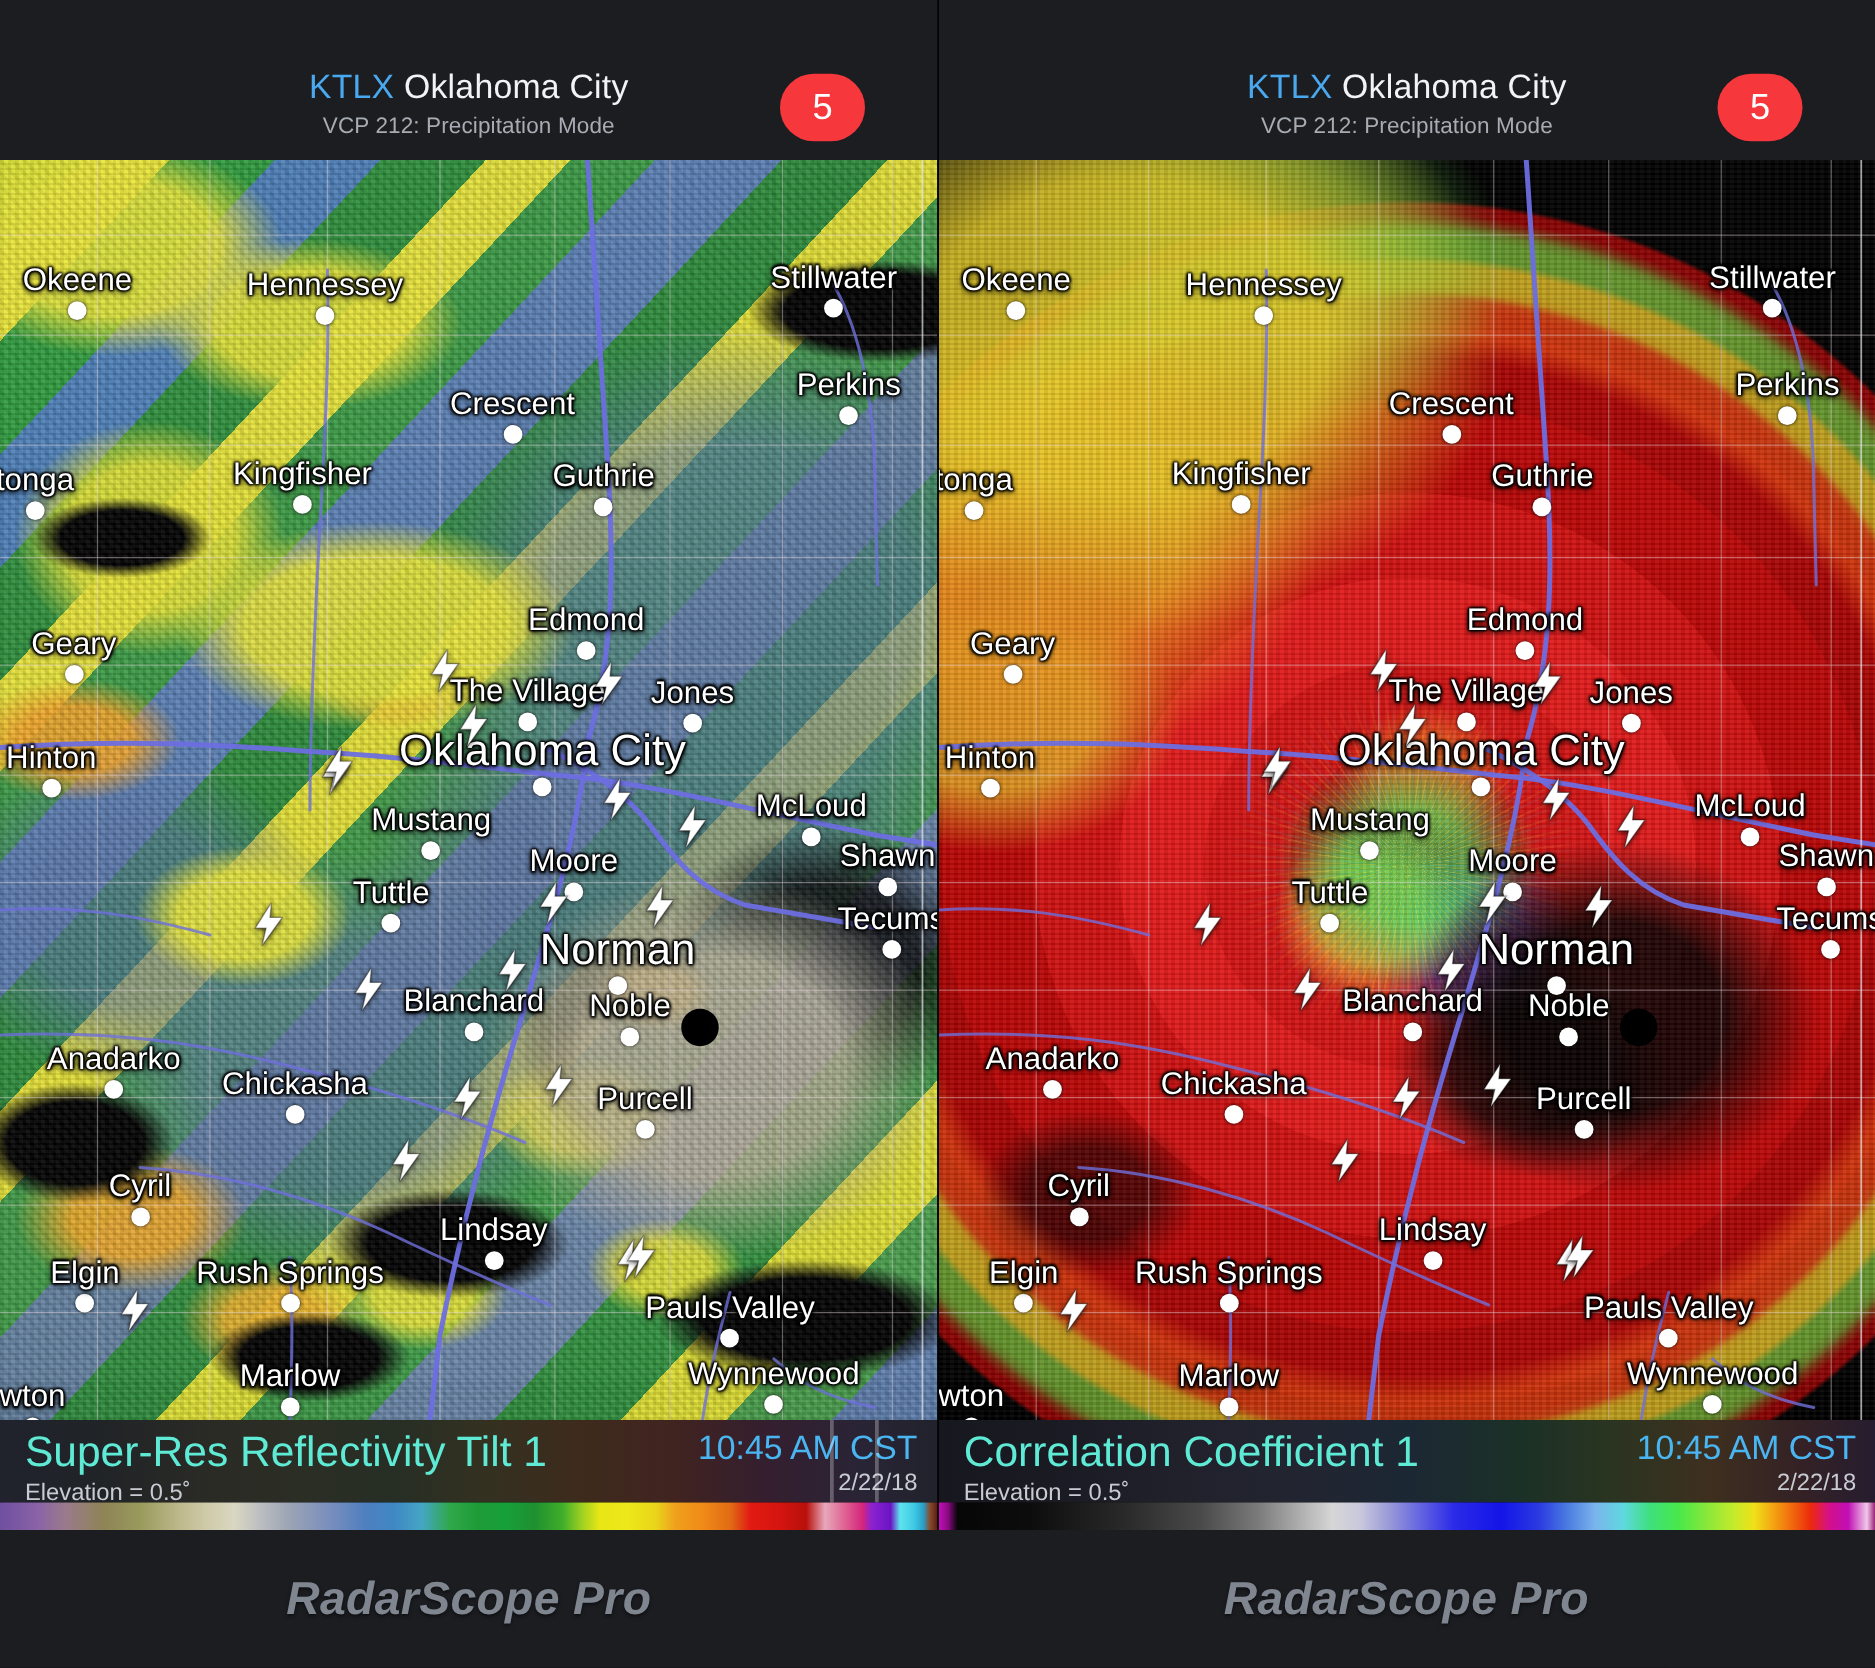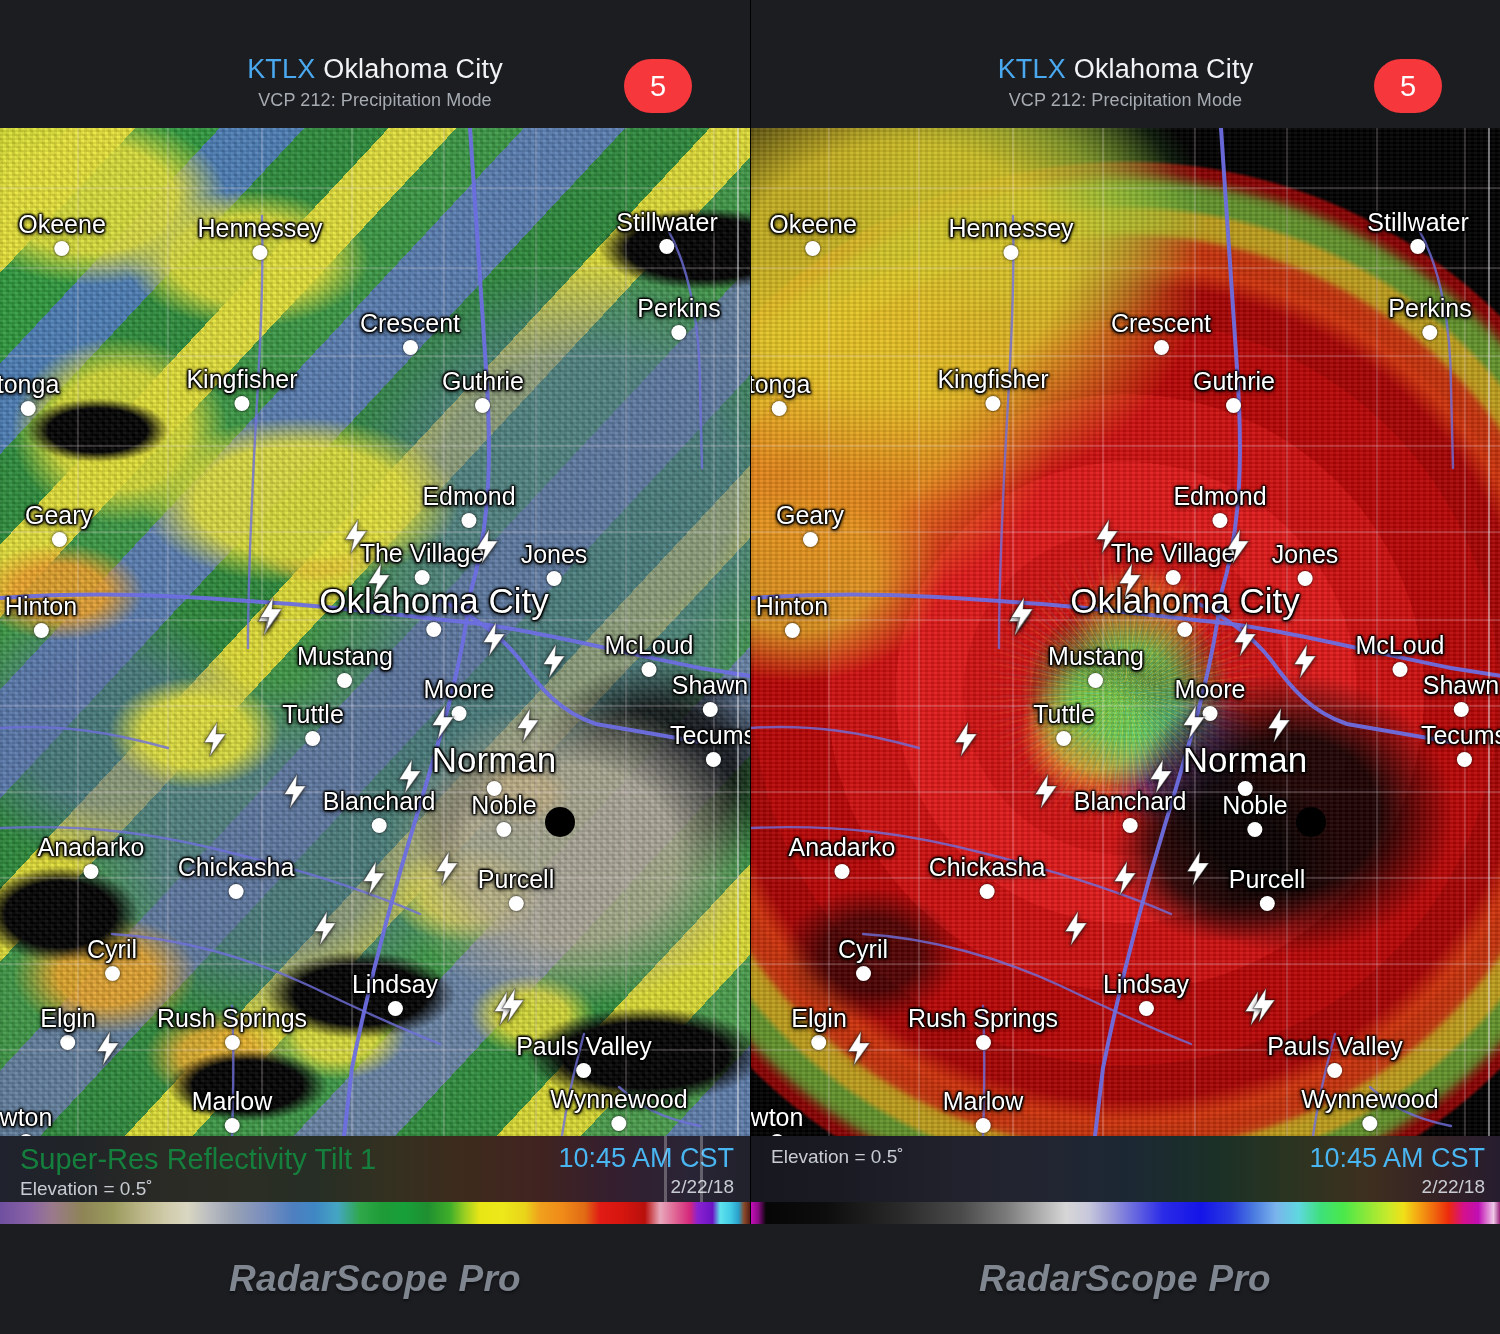--- a/index.html
+++ b/index.html
@@ -158,21 +158,21 @@
 
   
   .status{position:absolute;left:0;bottom:22px;width:750px;height:66px;overflow:hidden;}
   .status .tint{position:absolute;inset:0;opacity:.62;}
   .tint-refl{background:linear-gradient(90deg,#2a2d3c 0%,#2a2f33 10%,#3a3a30 22%,#3c402e 32%,
       #34402f 42%,#4a4428 52%,#5a3a22 62%,#5e2f28 72%,#4a2740 82%,#38304a 92%,#2b2c3a 100%);}
   .tint-cc{background:linear-gradient(90deg,#1b1b26 0%,#20202c 12%,#2b2b3a 26%,#2d3142 38%,
       #233548 50%,#224432 62%,#3b4a28 72%,#5a4226 82%,#4a2b30 92%,#332440 100%);}
   .status .row{position:relative;display:flex;justify-content:space-between;align-items:flex-start;
                padding:7px 16px 0 20px;}
-  .prod{color:#15803d;font-size:29px;line-height:1.12;}
+  .prod{color:#5eead4;font-size:34px;line-height:1.12;}
   .time{color:#49b6f2;font-size:27px;line-height:1.12;}
   .elev{color:#c8ccd2;font-size:19px;margin-top:3px;}
   .date{color:#c8ccd2;font-size:19px;margin-top:3px;text-align:right;}
   .cbar{position:absolute;left:0;bottom:0;width:750px;height:22px;}
   .cbar-refl{background:linear-gradient(90deg,
       #6f4fa0 0%,#8a63a6 4%,#9a7a8c 7%,#8e8456 11%,#9a9a5d 15%,#bdb78a 19%,#cfcaa8 22%,
       #d9d7c2 25%,#b9bcc0 28%,#9aa3b4 31%,#7b8fbd 35%,#4f7fc0 39%,#3f87c4 42%,#45a6c4 45%,
       #2fa84a 48%,#1e9b37 51%,#17a03a 54%,#1f8f30 57%,#3fae2a 60%,#9ccf22 62%,
       #e9e615 64%,#ece81a 67%,#e9d41a 70%,#f0a01d 72%,#f08a18 75%,#e06a14 78%,
       #e11b14 80%,#d6150f 83%,#b8100c 86%,
@@ -717,20 +717,21 @@
                 <polygon points="14,0 2,19 10,19 7,32 22,11 13,11" fill="#ffffff" stroke="rgba(0,0,0,.35)" stroke-width="1"></polygon>
               </svg></div>
           </div>
         <div class="site-dot" style="left:560px;top:694px;"></div>
       </div>
 
       <div class="status">
         <div class="tint tint-cc"></div>
         <div class="row">
           <div>
+            <div class="prod">Correlation Coefficient 1</div>
             <div class="elev">Elevation = 0.5˚</div>
           </div>
           <div>
             <div class="time">10:45 AM CST</div>
             <div class="date">2/22/18</div>
           </div>
         </div>
       </div>
       <div class="cbar cbar-cc"></div>
     </div>

